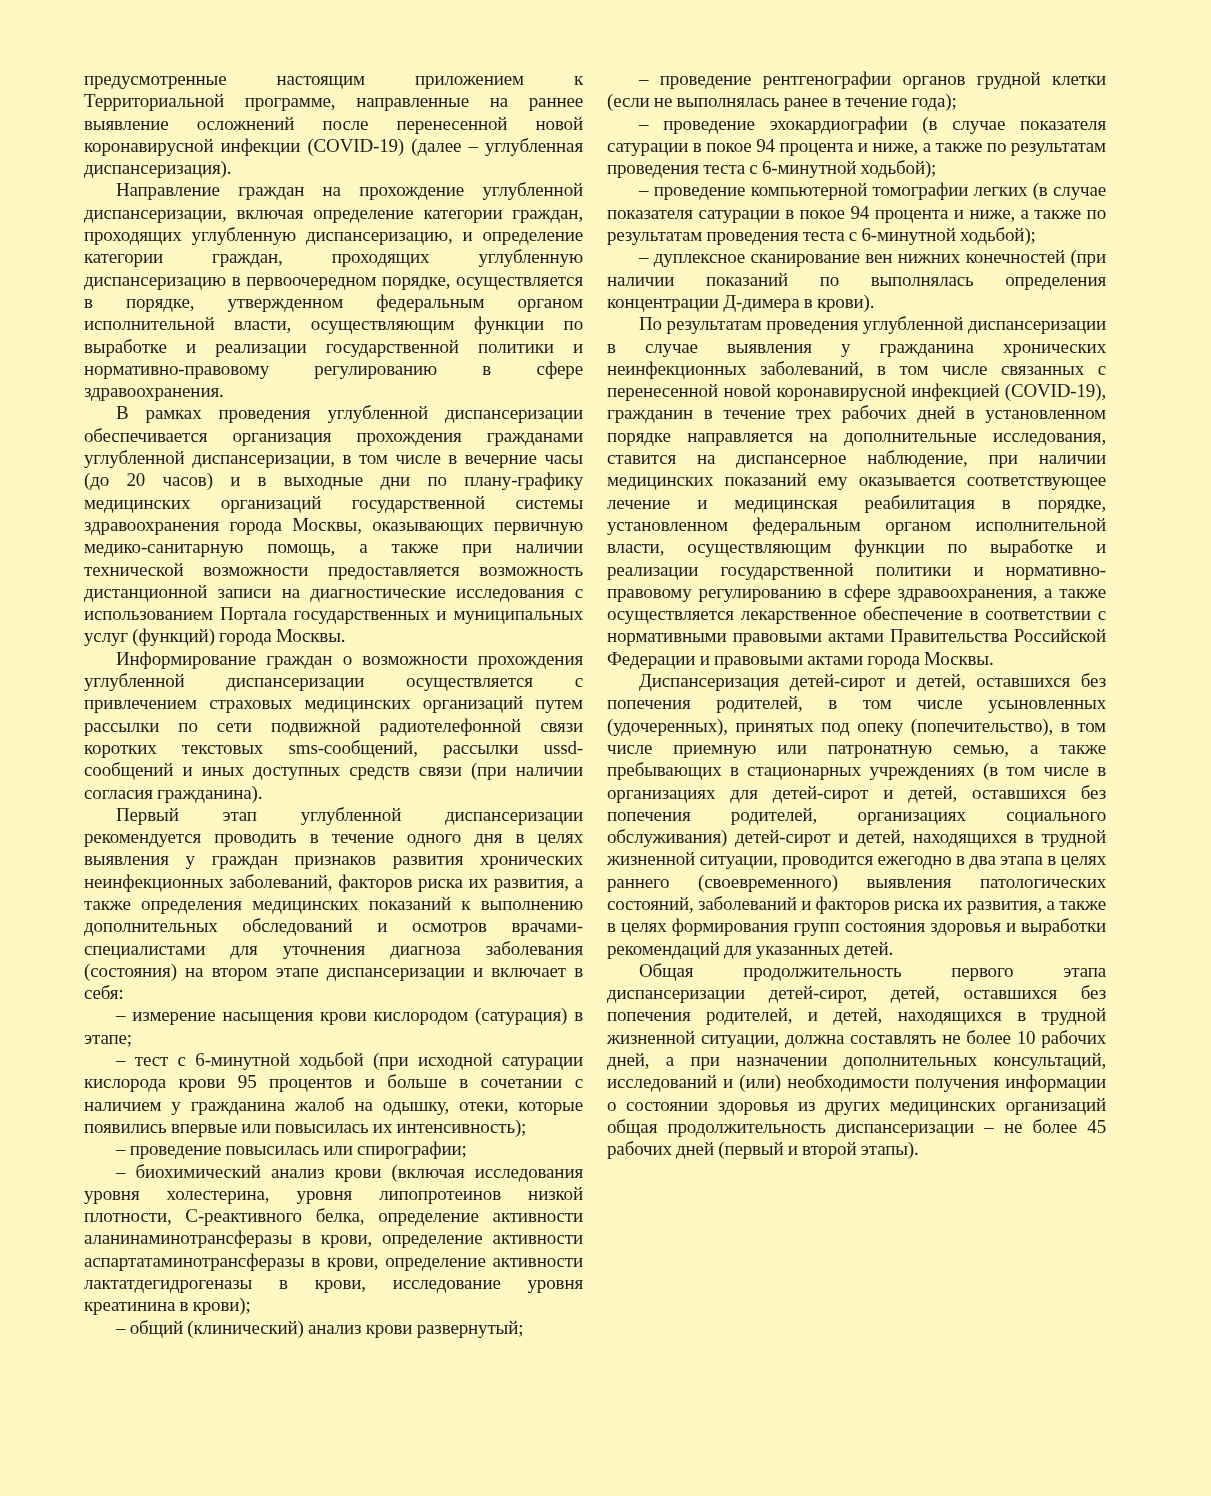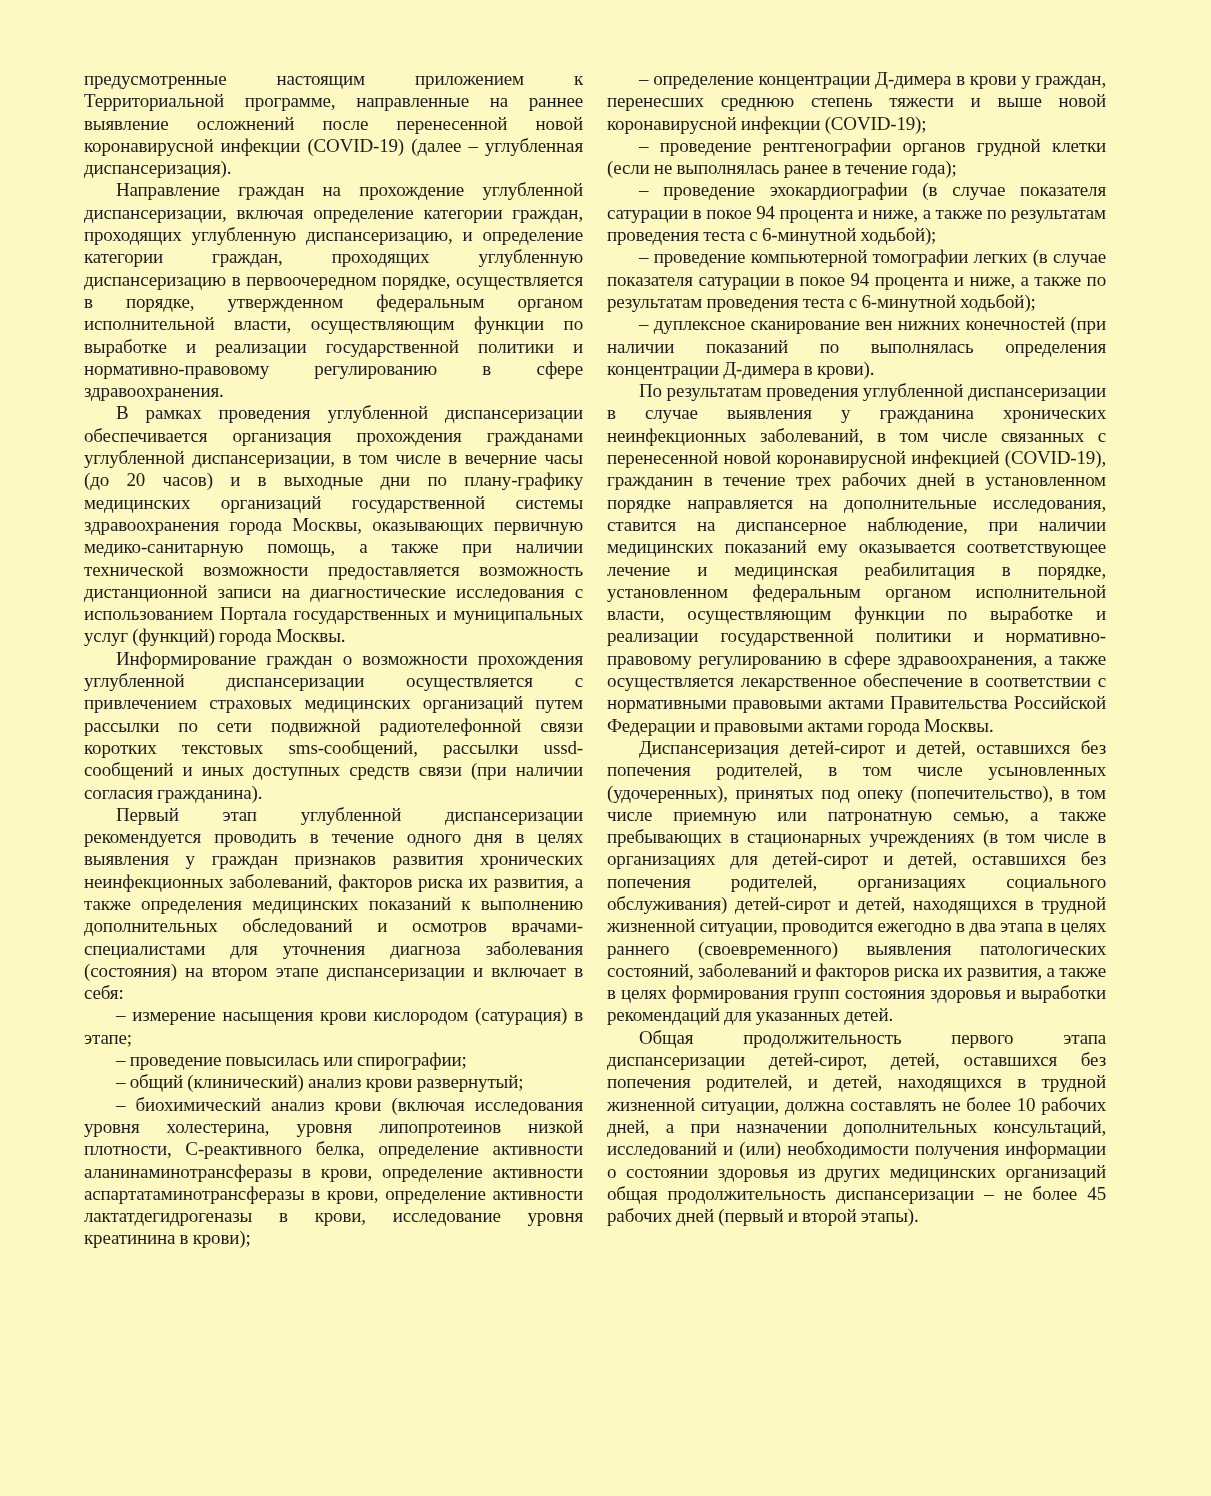--- a/index.html
+++ b/index.html
@@ -56,26 +56,26 @@
 
 <div class="page">
   <div class="text-columns">
     <div class="column">
         <p class="no-indent">предусмотренные настоящим приложением к Территориальной программе, направленные на раннее выявление осложнений после перенесенной новой коронавирусной инфекции (COVID-19) (далее – углубленная диспансеризация).</p>
         <p>Направление граждан на прохождение углубленной диспансеризации, включая определение категории граждан, проходящих углубленную диспансеризацию, и определение категории граждан, проходящих углубленную диспансеризацию в первоочередном порядке, осуществляется в порядке, утвержденном федеральным органом исполнительной власти, осуществляющим функции по выработке и реализации государственной политики и нормативно-правовому регулированию в сфере здравоохранения.</p>
         <p>В рамках проведения углубленной диспансеризации обеспечивается организация прохождения гражданами углубленной диспансеризации, в том числе в вечерние часы (до 20 часов) и в выходные дни по плану-графику медицинских организаций государственной системы здравоохранения города Москвы, оказывающих первичную медико-санитарную помощь, а также при наличии технической возможности предоставляется возможность дистанционной записи на диагностические исследования с использованием Портала государственных и муниципальных услуг (функций) города Москвы.</p>
         <p>Информирование граждан о возможности прохождения углубленной диспансеризации осуществляется с привлечением страховых медицинских организаций путем рассылки по сети подвижной радиотелефонной связи коротких текстовых sms-сообщений, рассылки ussd-сообщений и иных доступных средств связи (при наличии согласия гражданина).</p>
         <p>Первый этап углубленной диспансеризации рекомендуется проводить в течение одного дня в целях выявления у граждан признаков развития хронических неинфекционных заболеваний, факторов риска их развития, а также определения медицинских показаний к выполнению дополнительных обследований и осмотров врачами-специалистами для уточнения диагноза заболевания (состояния) на втором этапе диспансеризации и включает в себя:</p>
         <p>– измерение насыщения крови кислородом (сатурация) в этапе;</p>
+        <p>– тест с 6-минутной ходьбой (при исходной сатурации кислорода крови 95 процентов и больше в сочетании с наличием у гражданина жалоб на одышку, отеки, которые появились впервые или повысилась их интенсивность);</p>
         <p>– проведение повысилась или спирографии;</p>
+        <p>– биохимический анализ крови (включая исследования уровня холестерина, уровня липопротеинов низкой плотности, С-реактивного белка, определение активности аланинаминотрансферазы в крови, определение активности аспартатаминотрансферазы в крови, определение активности лактатдегидрогеназы в крови, исследование уровня креатинина в крови);</p>
         <p>– общий (клинический) анализ крови развернутый;</p>
-        <p>– биохимический анализ крови (включая исследования уровня холестерина, уровня липопротеинов низкой плотности, С-реактивного белка, определение активности аланинаминотрансферазы в крови, определение активности аспартатаминотрансферазы в крови, определение активности лактатдегидрогеназы в крови, исследование уровня креатинина в крови);</p>
       </div>
     <div class="column">
-        <p>– определение концентрации Д-димера в крови у граждан, перенесших среднюю степень тяжести и выше новой коронавирусной инфекции (COVID-19);</p>
         <p>– проведение рентгенографии органов грудной клетки (если не выполнялась ранее в течение года);</p>
         <p>– проведение эхокардиографии (в случае показателя сатурации в покое 94 процента и ниже, а также по результатам проведения теста с 6-минутной ходьбой);</p>
         <p>– проведение компьютерной томографии легких (в случае показателя сатурации в покое 94 процента и ниже, а также по результатам проведения теста с 6-минутной ходьбой);</p>
         <p>– дуплексное сканирование вен нижних конечностей (при наличии показаний по выполнялась определения концентрации Д-димера в крови).</p>
         <p>По результатам проведения углубленной диспансеризации в случае выявления у гражданина хронических неинфекционных заболеваний, в том числе связанных с перенесенной новой коронавирусной инфекцией (COVID-19), гражданин в течение трех рабочих дней в установленном порядке направляется на дополнительные исследования, ставится на диспансерное наблюдение, при наличии медицинских показаний ему оказывается соответствующее лечение и медицинская реабилитация в порядке, установленном федеральным органом исполнительной власти, осуществляющим функции по выработке и реализации государственной политики и нормативно-правовому регулированию в сфере здравоохранения, а также осуществляется лекарственное обеспечение в соответствии с нормативными правовыми актами Правительства Российской Федерации и правовыми актами города Москвы.</p>
         <p>Диспансеризация детей-сирот и детей, оставшихся без попечения родителей, в том числе усыновленных (удочеренных), принятых под опеку (попечительство), в том числе приемную или патронатную семью, а также пребывающих в стационарных учреждениях (в том числе в организациях для детей-сирот и детей, оставшихся без попечения родителей, организациях социального обслуживания) детей-сирот и детей, находящихся в трудной жизненной ситуации, проводится ежегодно в два этапа в целях раннего (своевременного) выявления патологических состояний, заболеваний и факторов риска их развития, а также в целях формирования групп состояния здоровья и выработки рекомендаций для указанных детей.</p>
         <p>Общая продолжительность первого этапа диспансеризации детей-сирот, детей, оставшихся без попечения родителей, и детей, находящихся в трудной жизненной ситуации, должна составлять не более 10 рабочих дней, а при назначении дополнительных консультаций, исследований и (или) необходимости получения информации о состоянии здоровья из других медицинских организаций общая продолжительность диспансеризации – не более 45 рабочих дней (первый и второй этапы).</p>
       </div>
   </div>
 </div>

